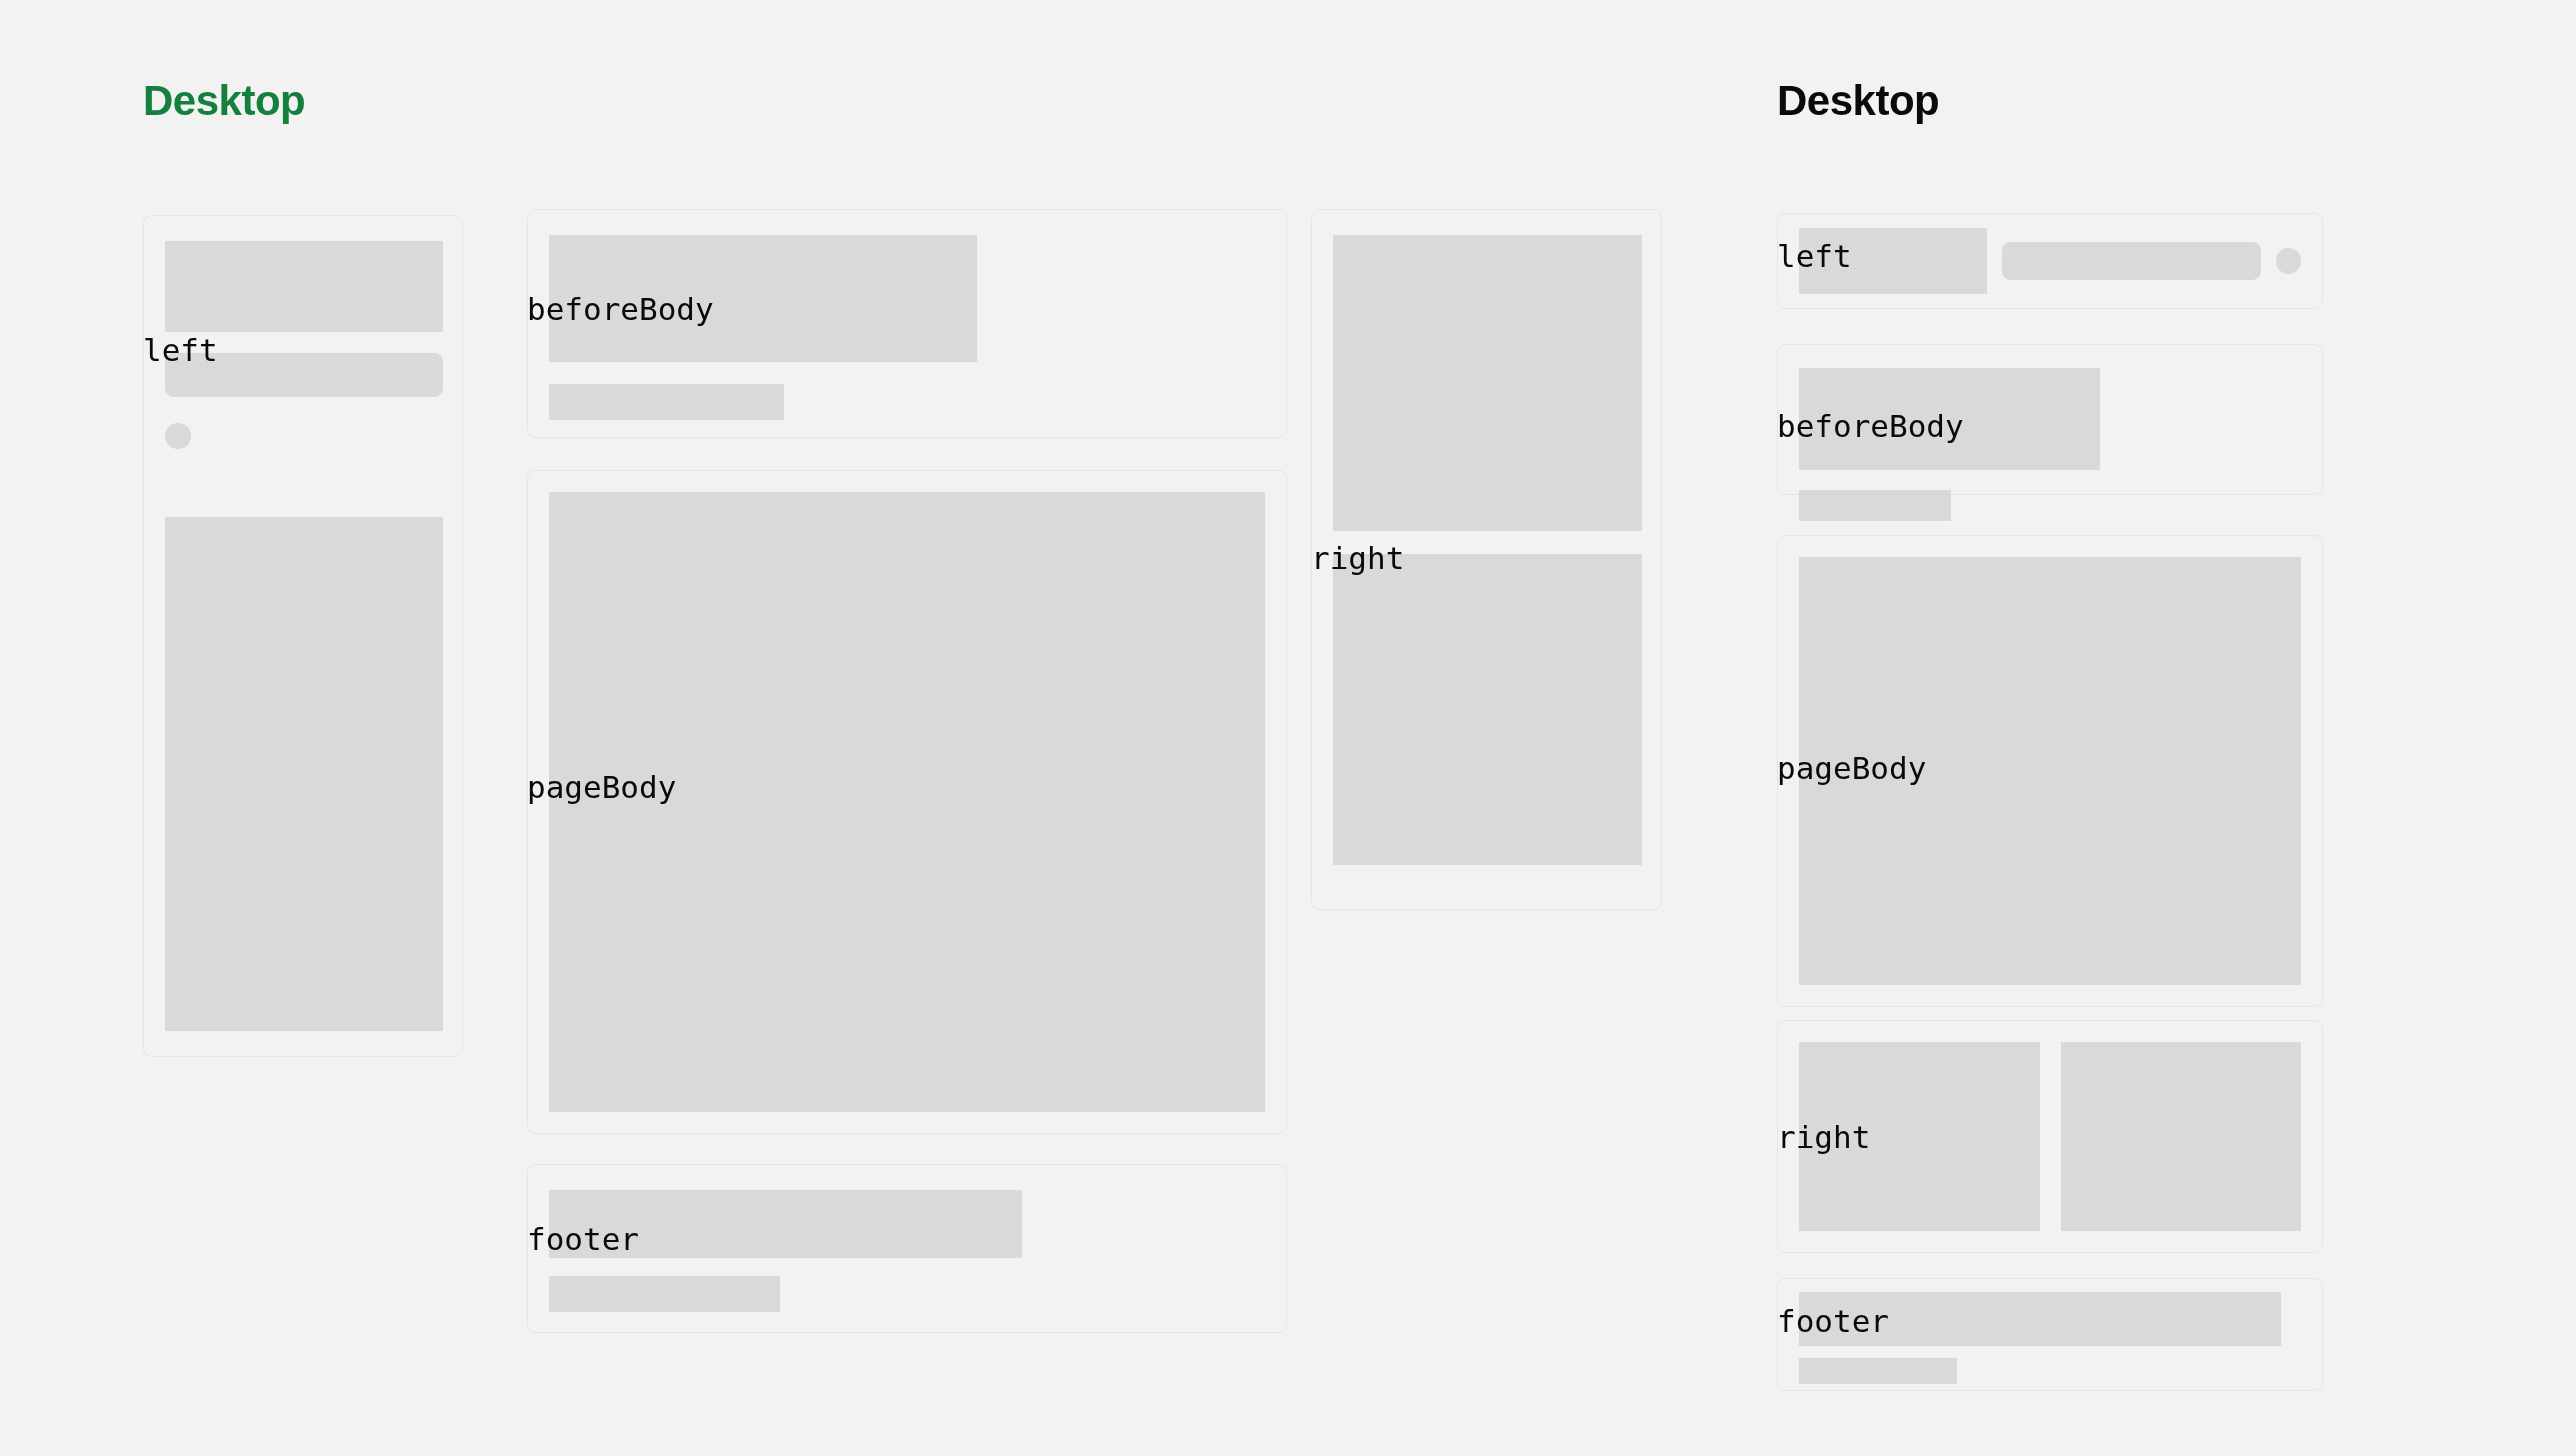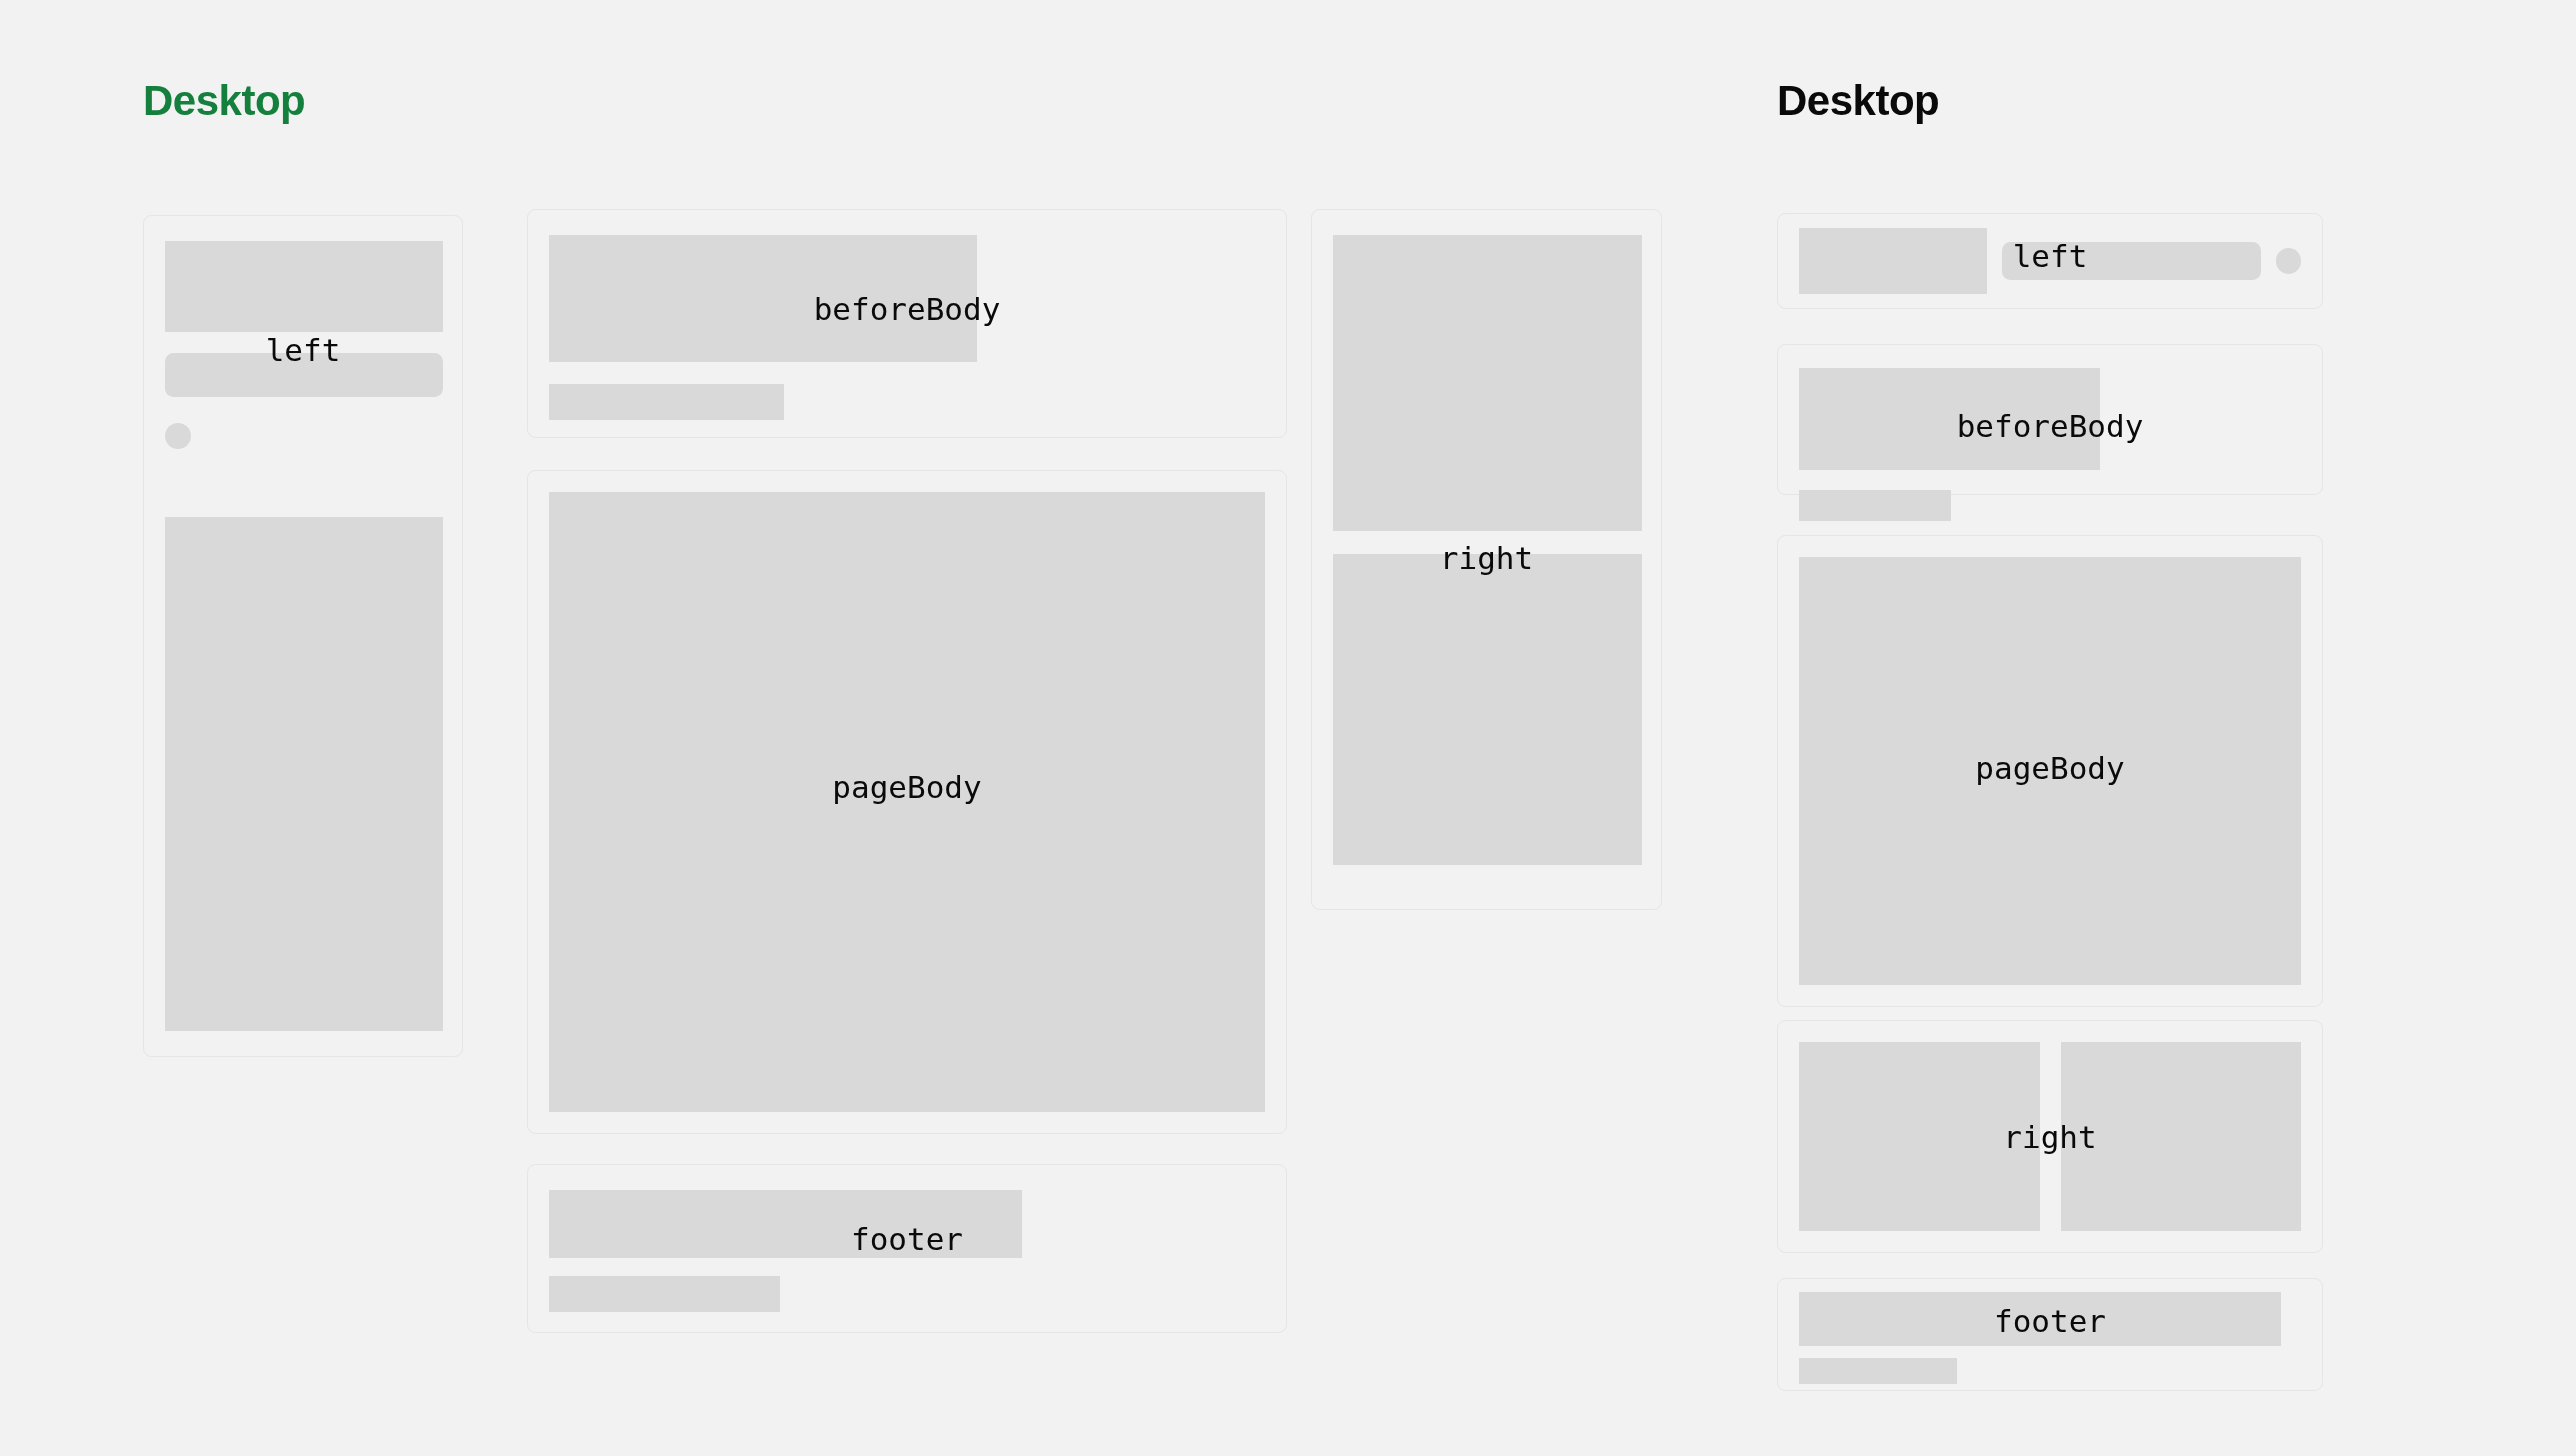--- a/index.html
+++ b/index.html
@@ -123,21 +123,21 @@
   
   .viewport-label {
     position: absolute;
     font-family: "DejaVu Sans Mono", "Liberation Mono", monospace;
     font-size: 31px;
     line-height: 1;
     color: #0a0a0a;
     white-space: nowrap;
     pointer-events: none;
     z-index: 10;
-    text-align: center;
+    text-align: left;
   }
   .viewport-label.desktop-col { left: 527px;  width: 760px; }
   .viewport-label.desktop-side{ left: 143px;  width: 320px; }
   .viewport-label.desktop-rt  { left: 1311px; width: 351px; }
   .viewport-label.mobile-col  { left: 1777px; width: 546px; }
 </style>
 </head>
 <body style="background: rgb(242, 242, 242);">
 
 <h2 class="section-heading" id="heading-desktop" style="color: #15803d;">Desktop</h2>

